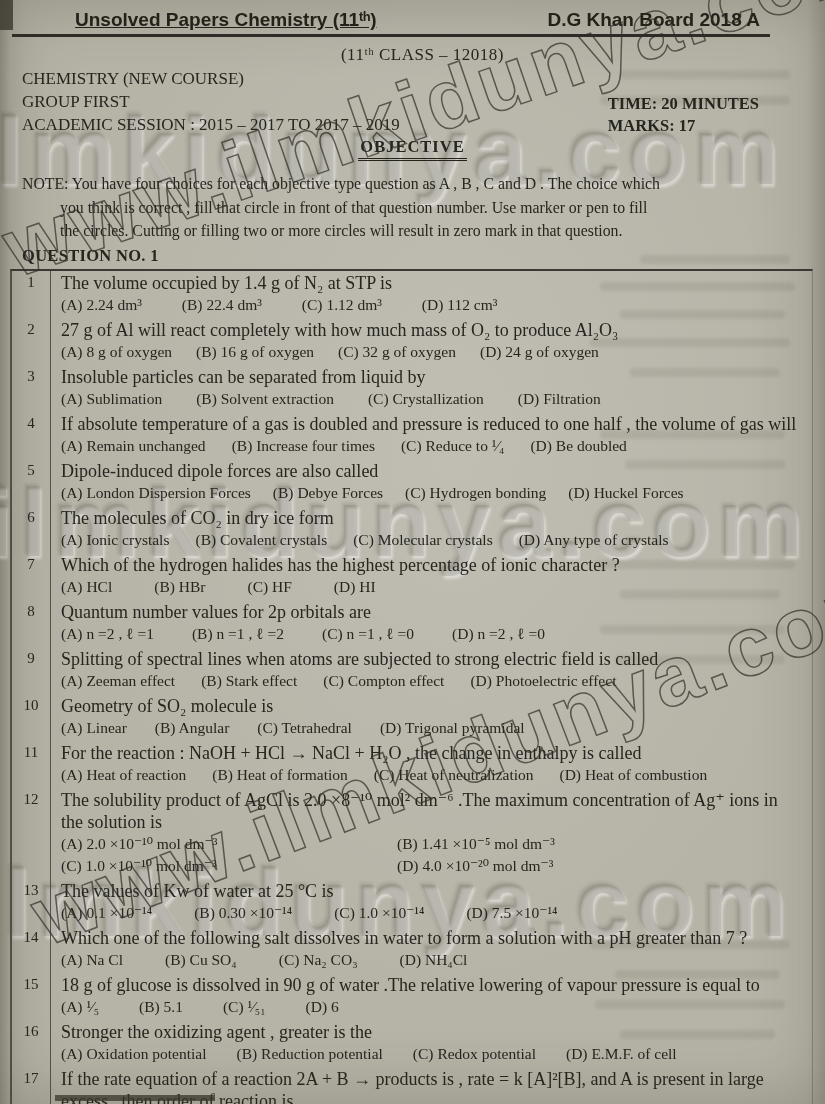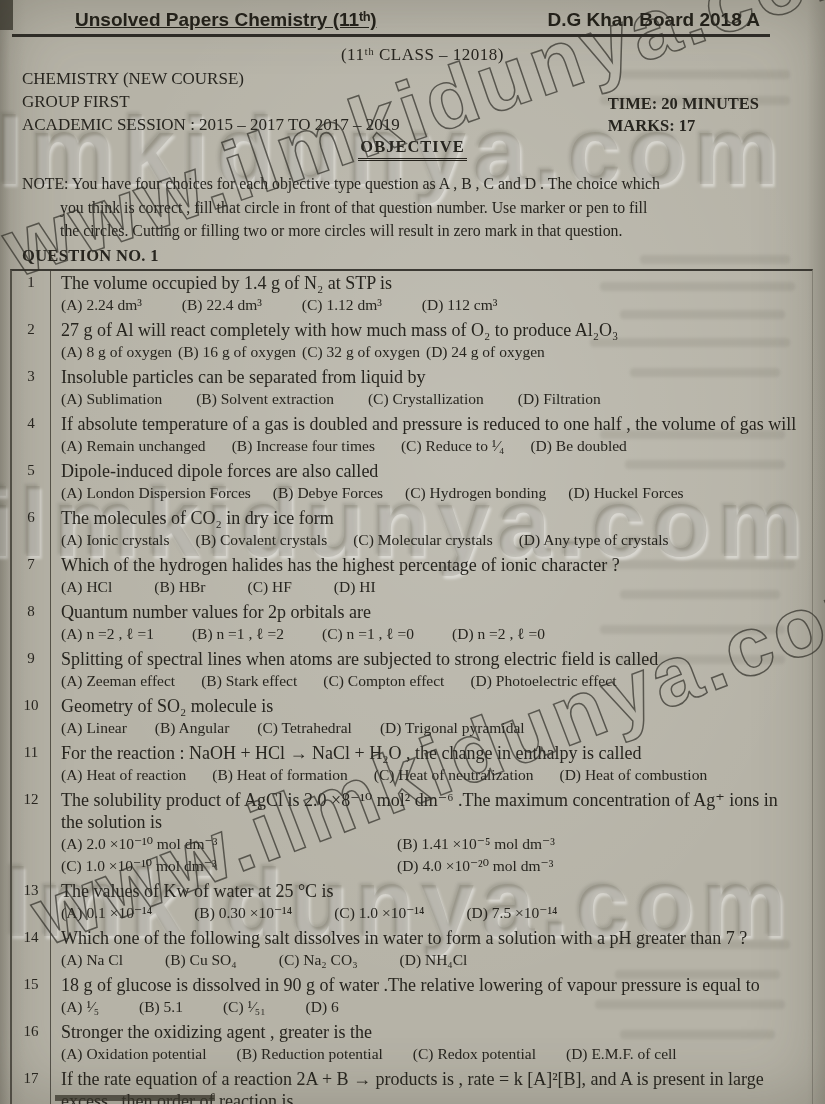--- a/index.html
+++ b/index.html
@@ -163,21 +163,21 @@
             <span>(C) 1.12 dm³</span>
             <span>(D) 112 cm³</span>
           </div>
     </div>
   </div>
 
   <div class="qrow">
     <div class="qnum">2</div>
     <div class="qbody">
       <div class="qtext">27 g of Al  will react completely with how much mass of O₂ to produce Al₂O₃</div>
-      <div class="qopts" style="column-gap: 6px;">
+      <div class="qopts" style="column-gap: 24px;">
             <span>(A)  8 g of oxygen</span>
             <span>(B) 16 g of oxygen</span>
             <span>(C) 32 g of oxygen</span>
             <span>(D) 24 g of oxygen</span>
           </div>
     </div>
   </div>
 
   <div class="qrow">
     <div class="qnum">3</div>

